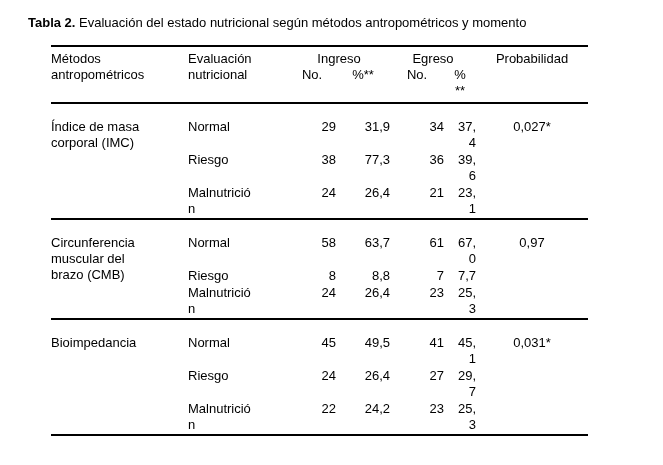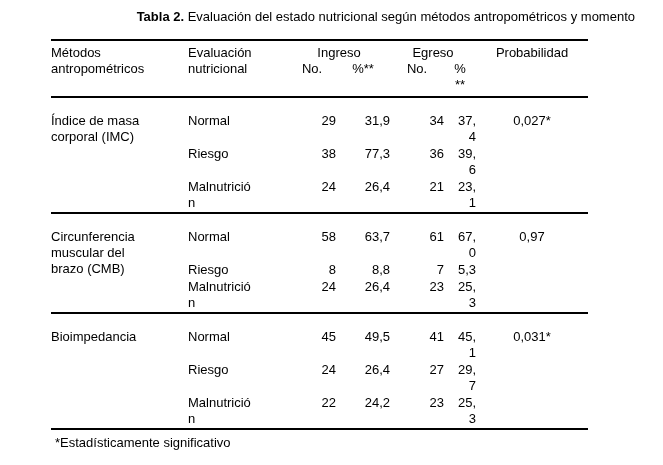--- a/index.html
+++ b/index.html
@@ -5,22 +5,22 @@
   * { box-sizing: border-box; margin: 0; padding: 0; }
   html, body {
     width: 663px; height: 465px;
     background: #ffffff;
     font-family: "Liberation Sans", "DejaVu Sans", sans-serif;
     font-size: 13px;
     color: #000000;
     overflow: hidden;
   }
   .title {
-    margin-top: 8px;
-    text-align: right;
+    margin-top: 14px;
+    text-align: left;
     line-height: 18px;
     padding: 0 28px;
   }
   .title b { font-weight: bold; }
   table.tbl {
     border-collapse: collapse;
     table-layout: fixed;
     width: 537px;
     margin: 13px 0 0 51px;
   }
@@ -130,21 +130,21 @@
       <td class="c-num">61</td>
       <td class="c-num">67,
 0</td>
       <td class="c-prob" rowspan="3">0,97</td>
     </tr>
     <tr>
       <td class="c-eval">Riesgo</td>
       <td class="c-num">8</td>
       <td class="c-num">8,8</td>
       <td class="c-num">7</td>
-      <td class="c-num">5,3</td>
+      <td class="c-num">7,7</td>
     </tr>
     <tr>
       <td class="c-eval">Malnutrició
 n</td>
       <td class="c-num">24</td>
       <td class="c-num">26,4</td>
       <td class="c-num">23</td>
       <td class="c-num">25,
 3</td>
     </tr>
@@ -175,14 +175,13 @@
       <td class="c-num">22</td>
       <td class="c-num">24,2</td>
       <td class="c-num">23</td>
       <td class="c-num">25,
 3</td>
     </tr>
   </tbody>
 </table>
 
 <div class="footnotes">
-  <div>*Estadísticamente significativo</div>
 </div>
 
 </body></html>

